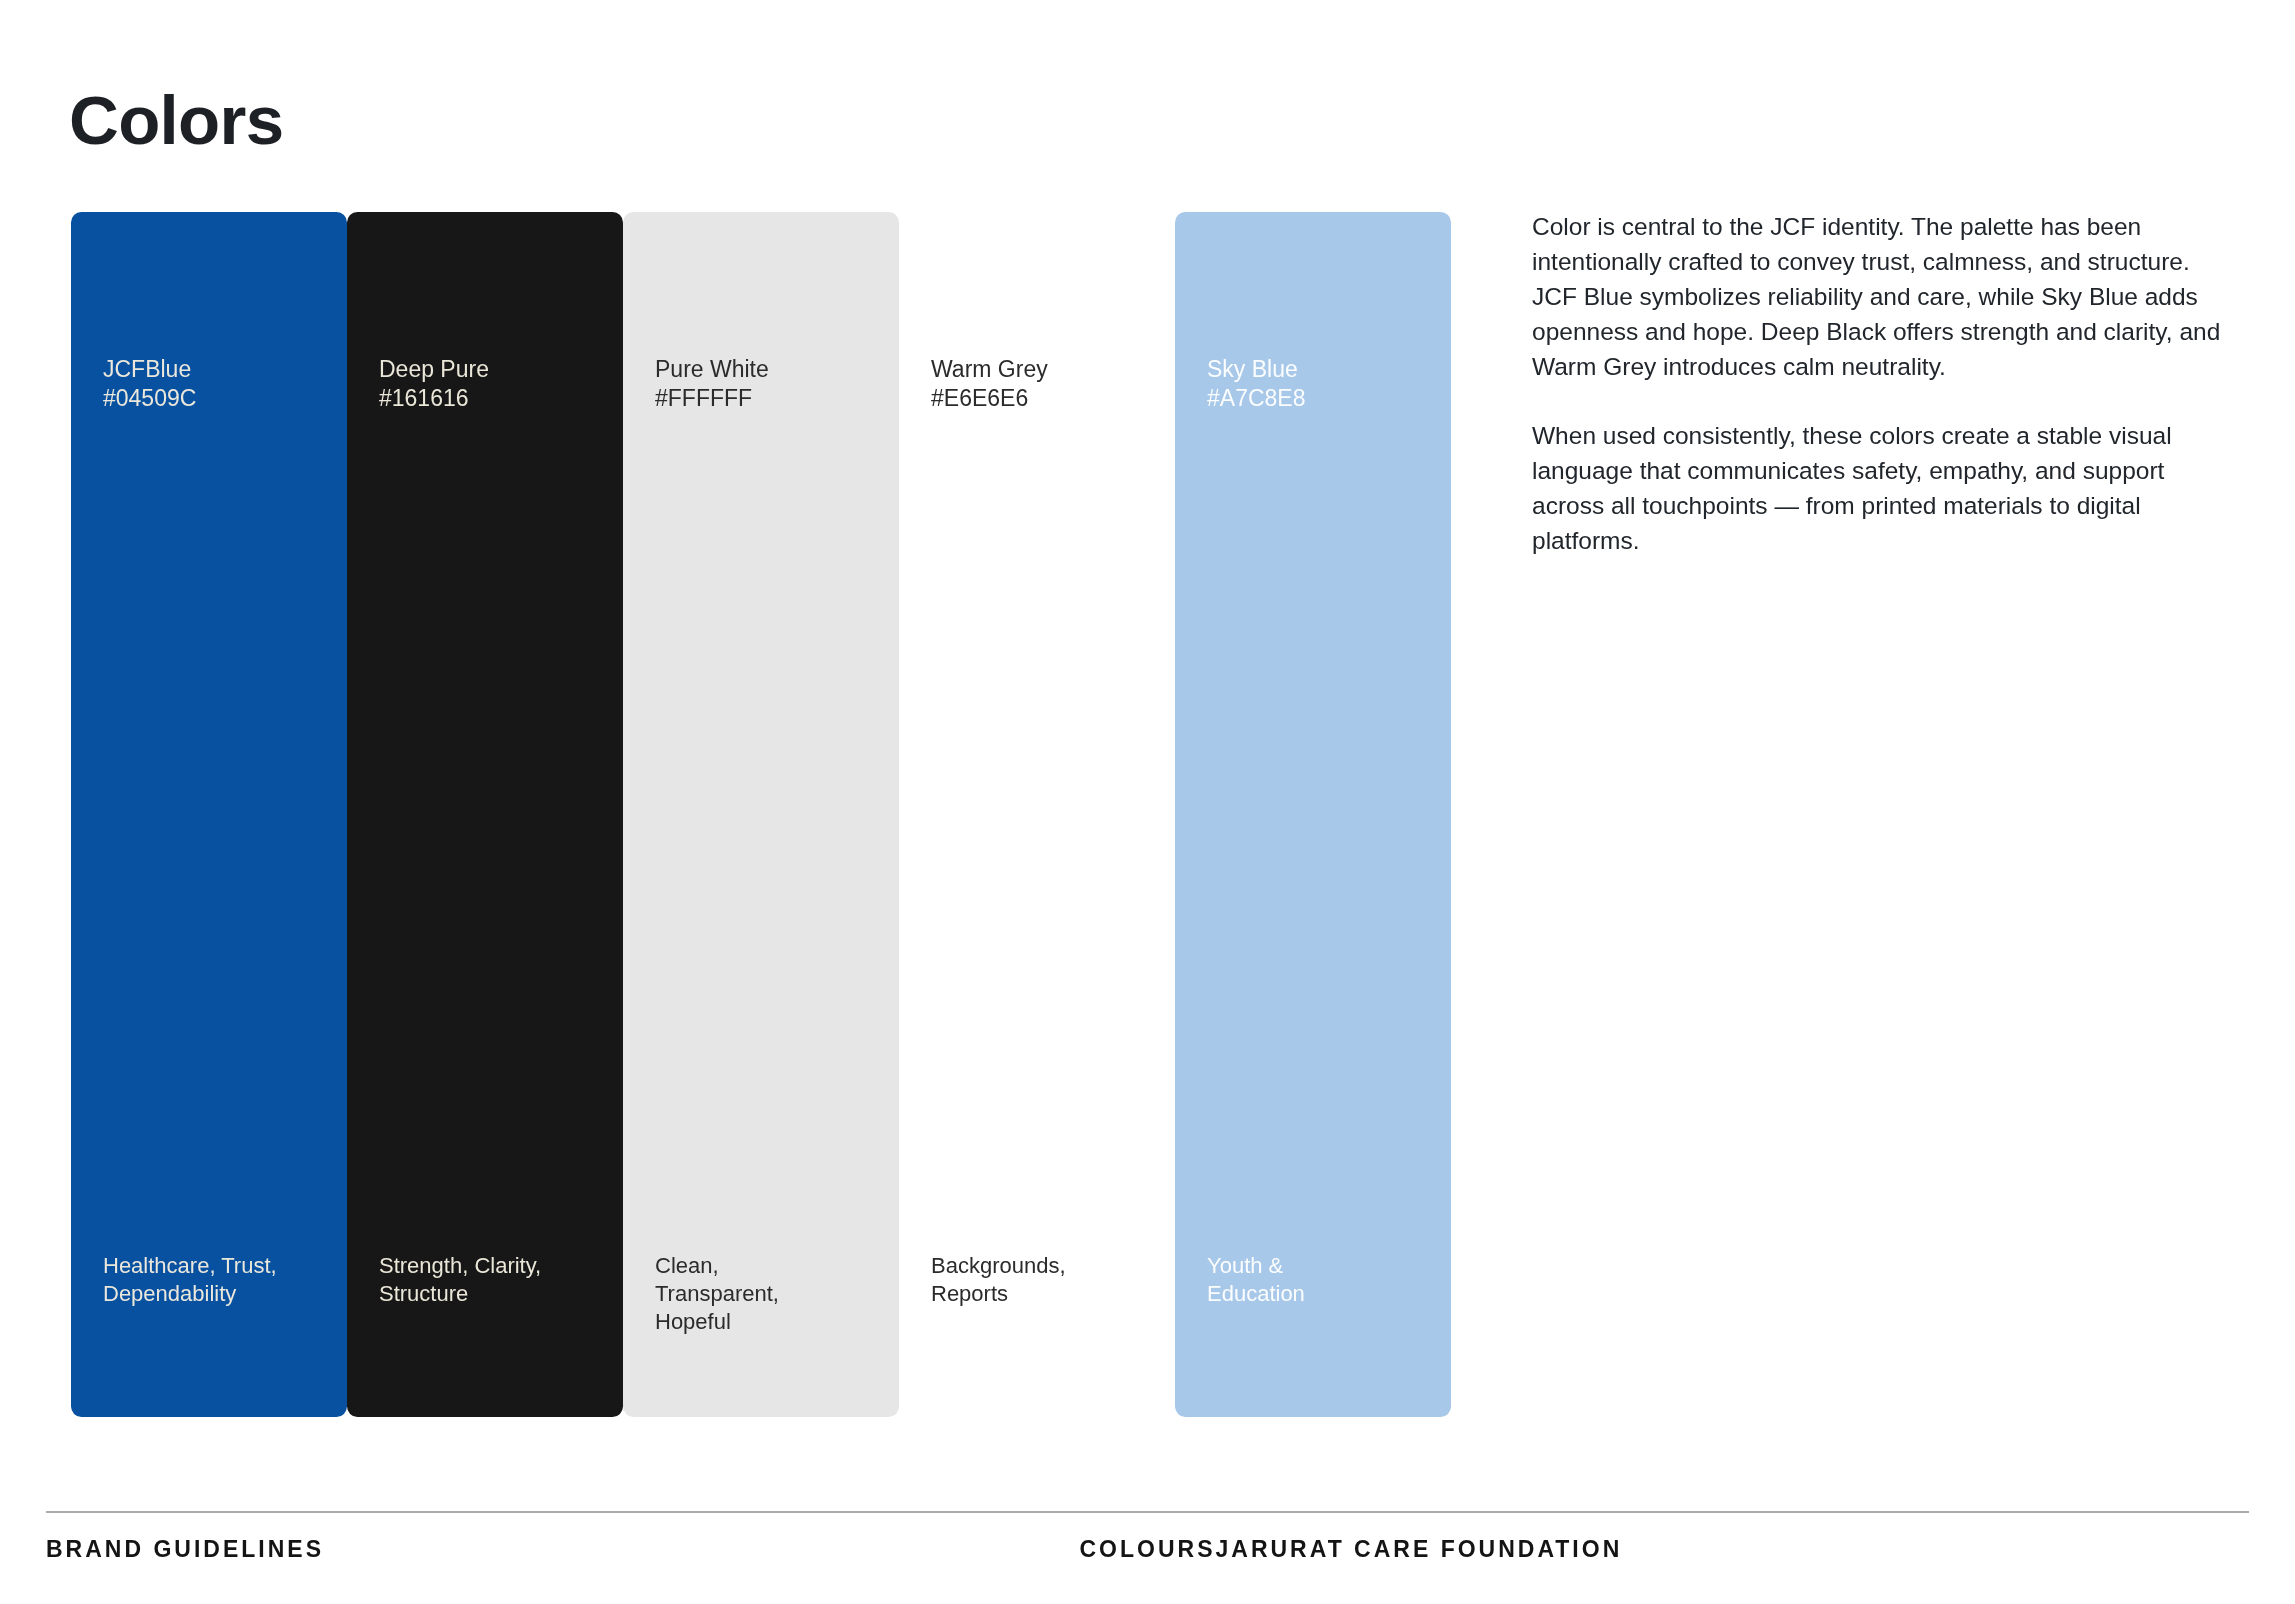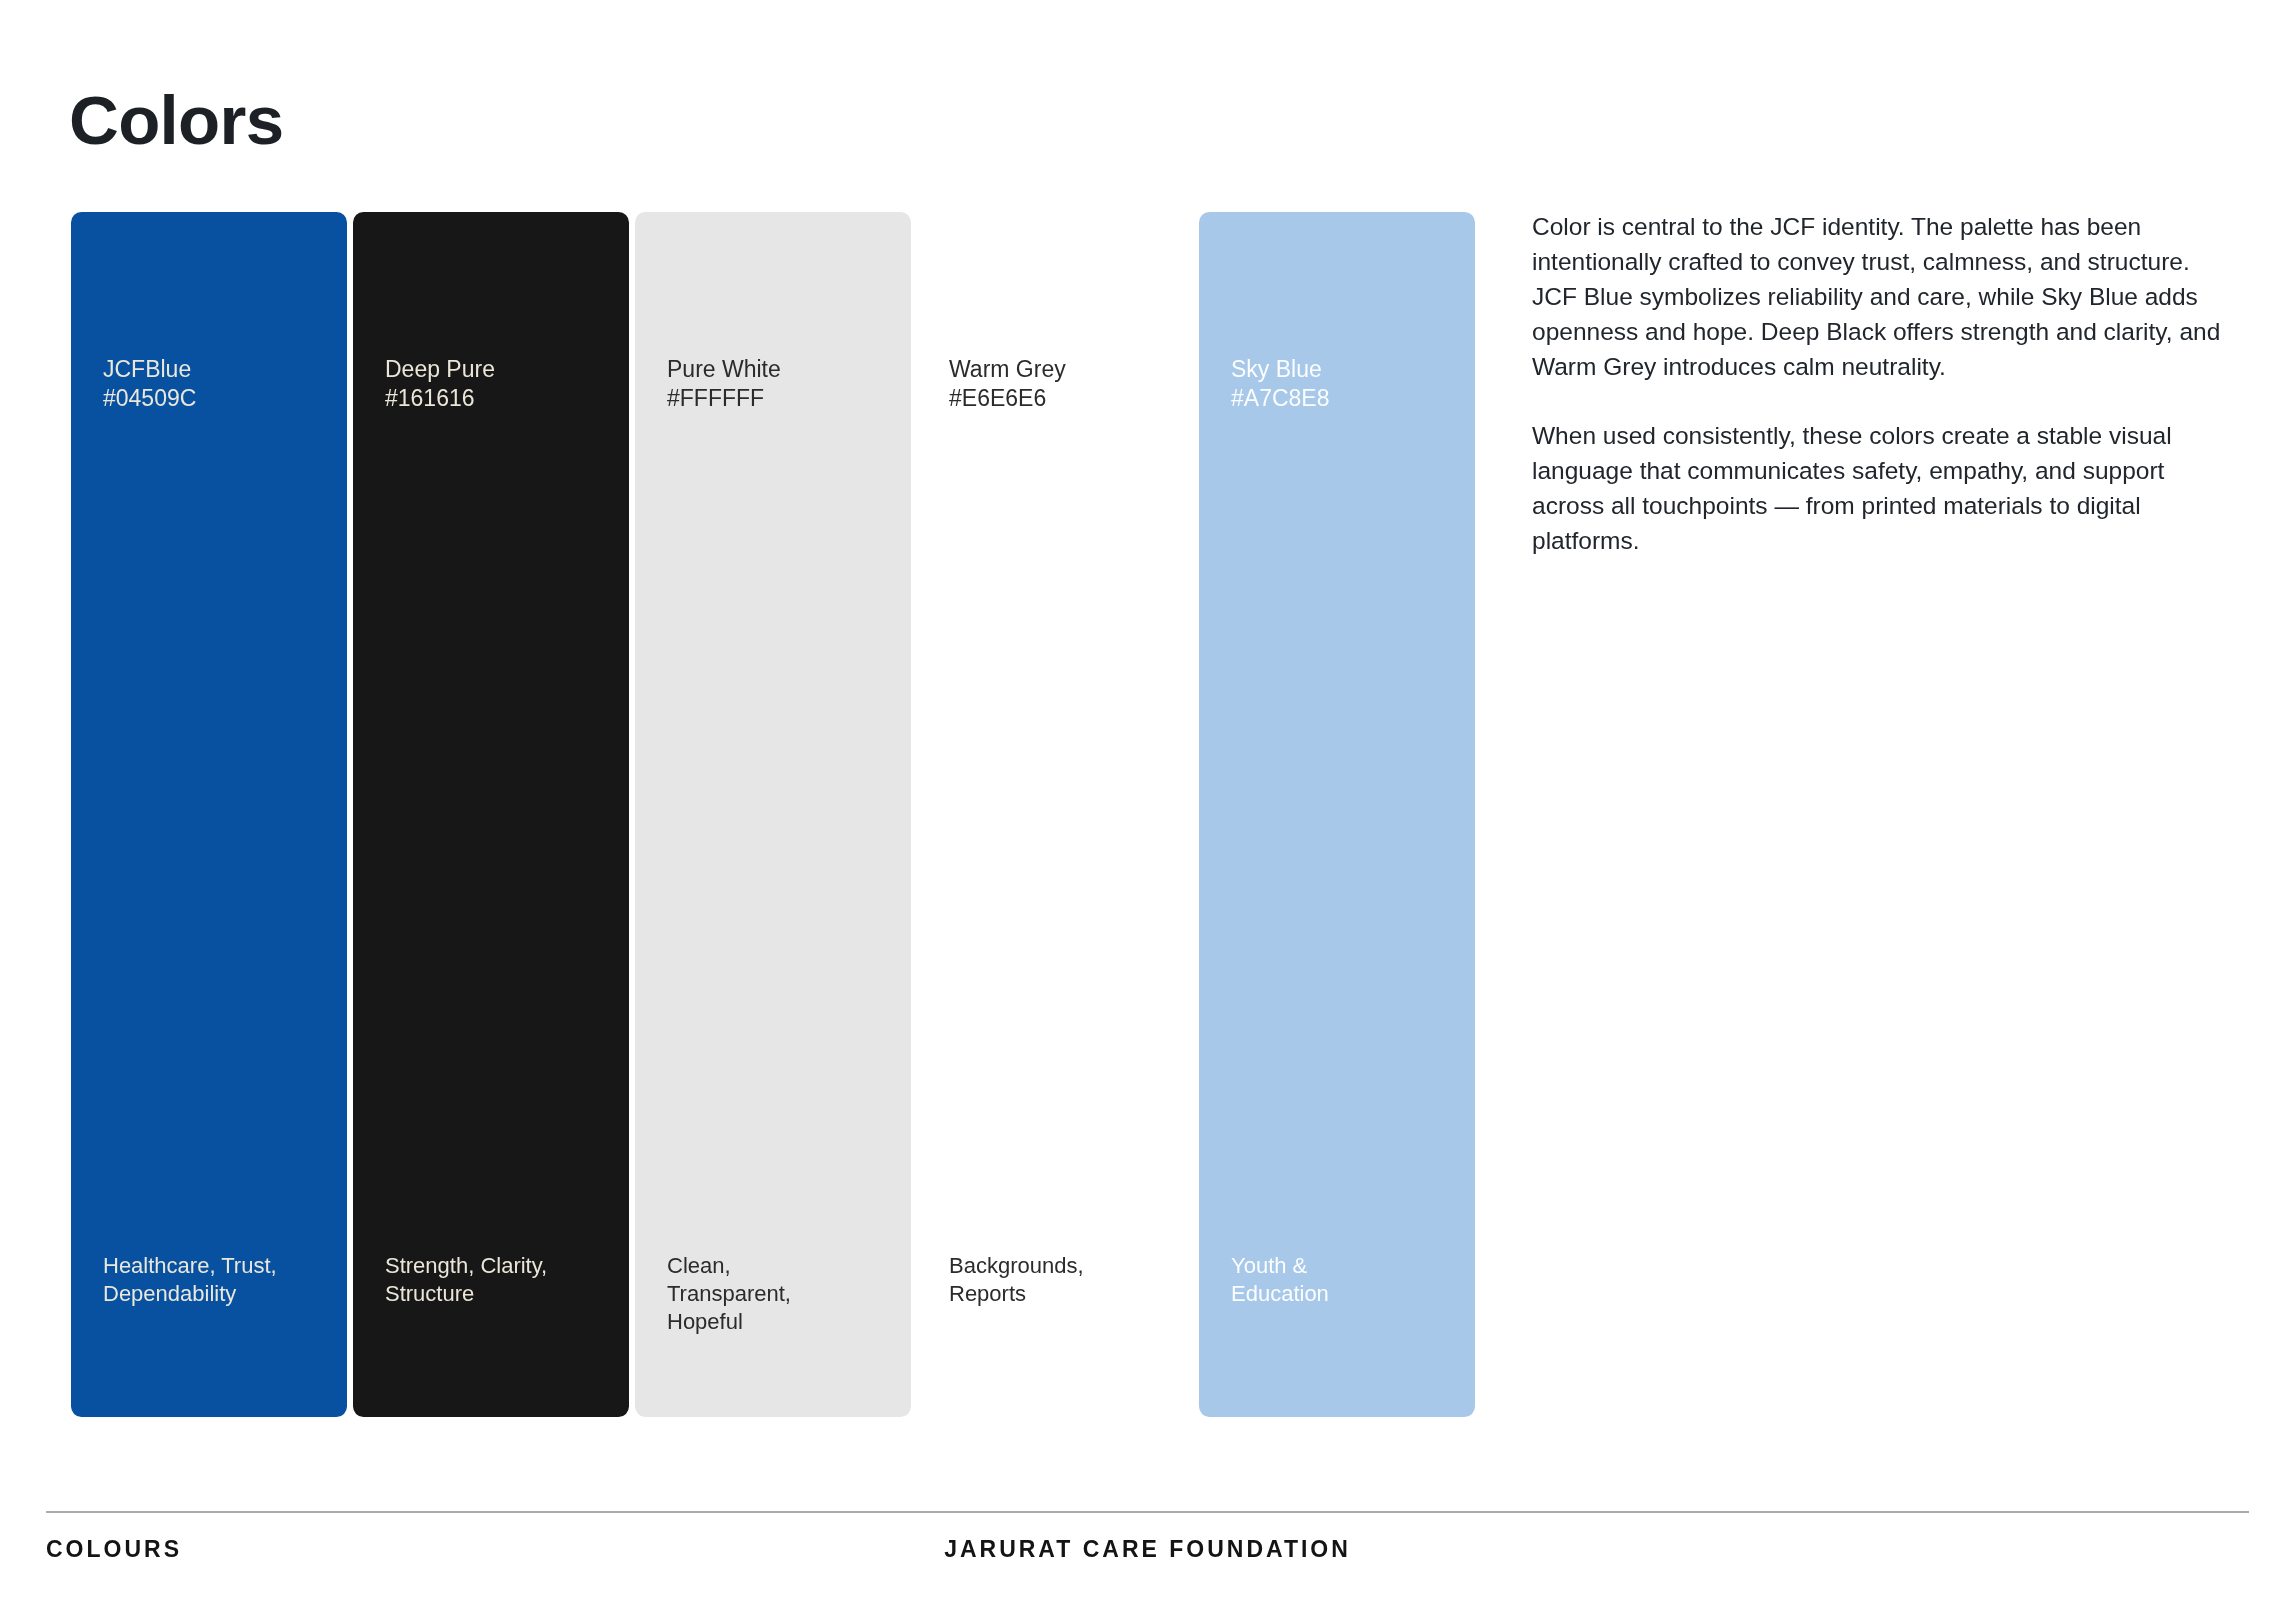--- a/index.html
+++ b/index.html
@@ -7,21 +7,21 @@
     width:2295px;height:1605px;background:#ffffff;position:relative;overflow:hidden;
     font-family:"Liberation Sans", sans-serif;
     -webkit-font-smoothing:antialiased;
   }
   .title{
     position:absolute;left:69px;top:83px;margin:0;
     font-size:69px;font-weight:700;color:#1d2025;letter-spacing:-0.7px;line-height:1.1;
   }
   .swatches{
     position:absolute;left:71px;top:212px;
-    display:flex;gap:6px;
+    display:flex;
   }
   .swatch{
     position:relative;width:276px;height:1205px;border-radius:10.4px;
   }
   .swatch-top{
     position:absolute;top:143px;left:32px;right:19.3px;
     font-size:23px;line-height:29px;font-weight:400;
   }
   .swatch-usage{
     position:absolute;top:1040px;left:32px;right:19.3px;
@@ -107,16 +107,17 @@
 Warm Grey introduces calm neutrality.</p>
   <p>When used consistently, these colors create a stable visual
 language that communicates safety, empathy, and support
 across all touchpoints — from printed materials to digital
 platforms.</p>
 </div>
 
 <div class="footer-line"></div>
 
 <div class="footer">
+  <span class="f-left">BRAND GUIDELINES</span>
   <span class="f-center">COLOURS</span>
   <span class="f-right">JARURAT CARE FOUNDATION</span>
 </div>
 
 
 </body></html>

